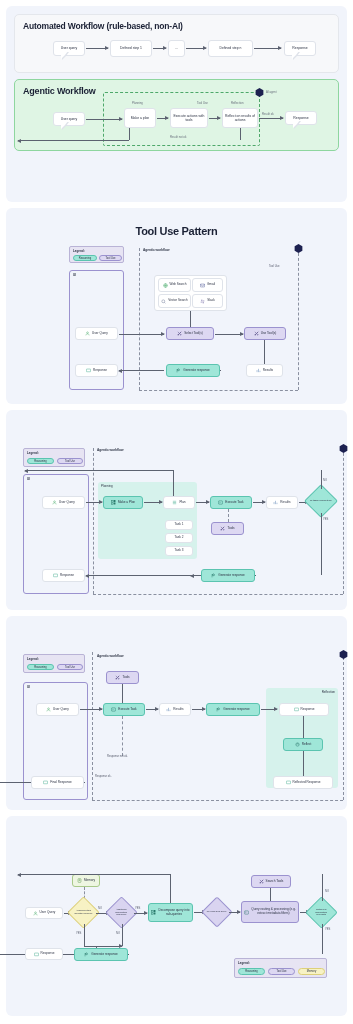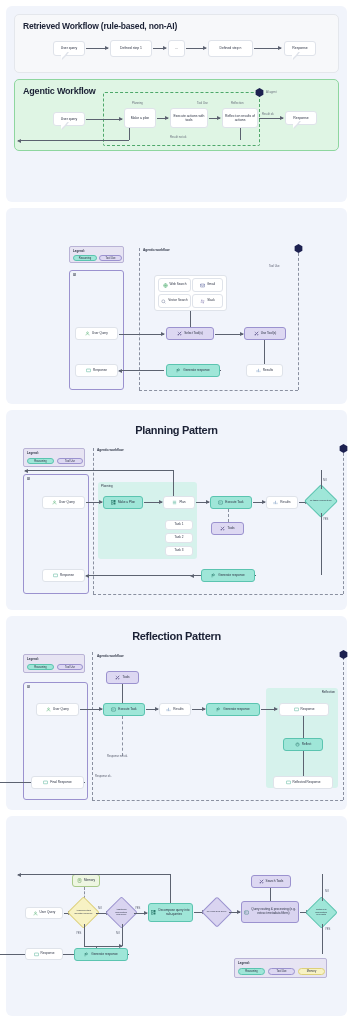--- a/index.html
+++ b/index.html
@@ -89,21 +89,21 @@
   .lbl{position:absolute; font-size:2.7px; color:#55596a; white-space:nowrap;}
   .dashv{position:absolute; width:0; border-left:1px dashed #8a90a0;}
   .dashh{position:absolute; height:0; border-top:1px dashed #8a90a0;}
 </style>
 </head>
 <body>
 
 <div class="panel sect" id="workflows" style="height:196px;margin-top:6px;">
 
   <div class="band band-auto">
-    <div class="band-title">Retrieved Workflow (rule-based, non-AI)</div>
+    <div class="band-title">Automated Workflow (rule-based, non-AI)</div>
     <div class="node bubble" style="left:38px;top:26px;width:32px;height:15px;">
         <span>User query</span>
       </div>
     <div class="arrow" style="left:71px;top:33px;width:22px;"></div>
     <div class="node" style="left:95px;top:25px;width:42px;height:17px;">
         <span>Defined step 1</span>
       </div>
     <div class="arrow" style="left:138px;top:33px;width:13px;"></div>
     <div class="node" style="left:153px;top:25px;width:17px;height:17px;">
         <span>...</span>
@@ -154,20 +154,21 @@
       </div>
 
     <div class="vline" style="left:225px;top:48px;height:12px;"></div>
     <div class="vline" style="left:114px;top:48px;height:12px;"></div>
     <div class="arrow" style="left:114px;top:60px;width:111px;transform:rotate(180deg);transform-origin:left center;"></div>
     <div class="minilab" style="left:155px;top:55px;">Result not ok</div>
   </div>
 </div>
 
 <div class="panel sect dpanel" style="height:196px;">
+  <div class="dtitle" style="font-size:11px;padding-top:17px;">Tool Use Pattern</div>
 
   <div class="legend" style="left:63px;top:38px;width:55px;height:17px;">
     <div class="lt">Legend:</div>
     <div class="chip reason" style="left:3px;top:8px;width:24px;height:6px;">Reasoning</div>
     <div class="chip tool" style="left:29px;top:8px;width:23px;height:6px;">Tool Use</div>
   </div>
 
   <div class="uibox" style="left:63px;top:62px;width:55px;height:120px;">
     <div class="ul">UI</div>
   </div>
@@ -272,21 +273,20 @@
     <span class="ic">
         <svg viewBox="0 0 24 24" fill="none" stroke="#2aa07e" stroke-width="2">
           <rect x="2" y="5" width="20" height="13" rx="2"></rect>
         </svg>
       </span>
     <span>Response</span>
   </div>
 </div>
 
 <div class="panel sect dpanel" style="height:200px;">
-  <div class="dtitle" style="font-size:11px;padding-top:14px;">Planning Pattern</div>
 
   <div class="legend" style="left:17px;top:38px;width:62px;height:19px;">
     <div class="lt">Legend:</div>
     <div class="chip reason" style="left:3px;top:9px;width:27px;height:6px;">Reasoning</div>
     <div class="chip tool" style="left:33px;top:9px;width:26px;height:6px;">Tool Use</div>
   </div>
 
   <div class="uibox" style="left:17px;top:64px;width:66px;height:120px;">
     <div class="ul">UI</div>
   </div>
@@ -398,21 +398,20 @@
     <span class="ic">
         <svg viewBox="0 0 24 24" fill="none" stroke="#2aa07e" stroke-width="2">
           <rect x="2" y="5" width="20" height="13" rx="2"></rect>
         </svg>
       </span>
     <span>Response</span>
   </div>
 </div>
 
 <div class="panel sect dpanel" style="height:194px;">
-  <div class="dtitle" style="font-size:11px;padding-top:14px;">Reflection Pattern</div>
 
   <div class="legend" style="left:17px;top:38px;width:62px;height:19px;">
     <div class="lt">Legend:</div>
     <div class="chip reason" style="left:3px;top:9px;width:27px;height:6px;">Reasoning</div>
     <div class="chip tool" style="left:33px;top:9px;width:26px;height:6px;">Tool Use</div>
   </div>
 
   <div class="uibox" style="left:17px;top:66px;width:65px;height:118px;">
     <div class="ul">UI</div>
   </div>

